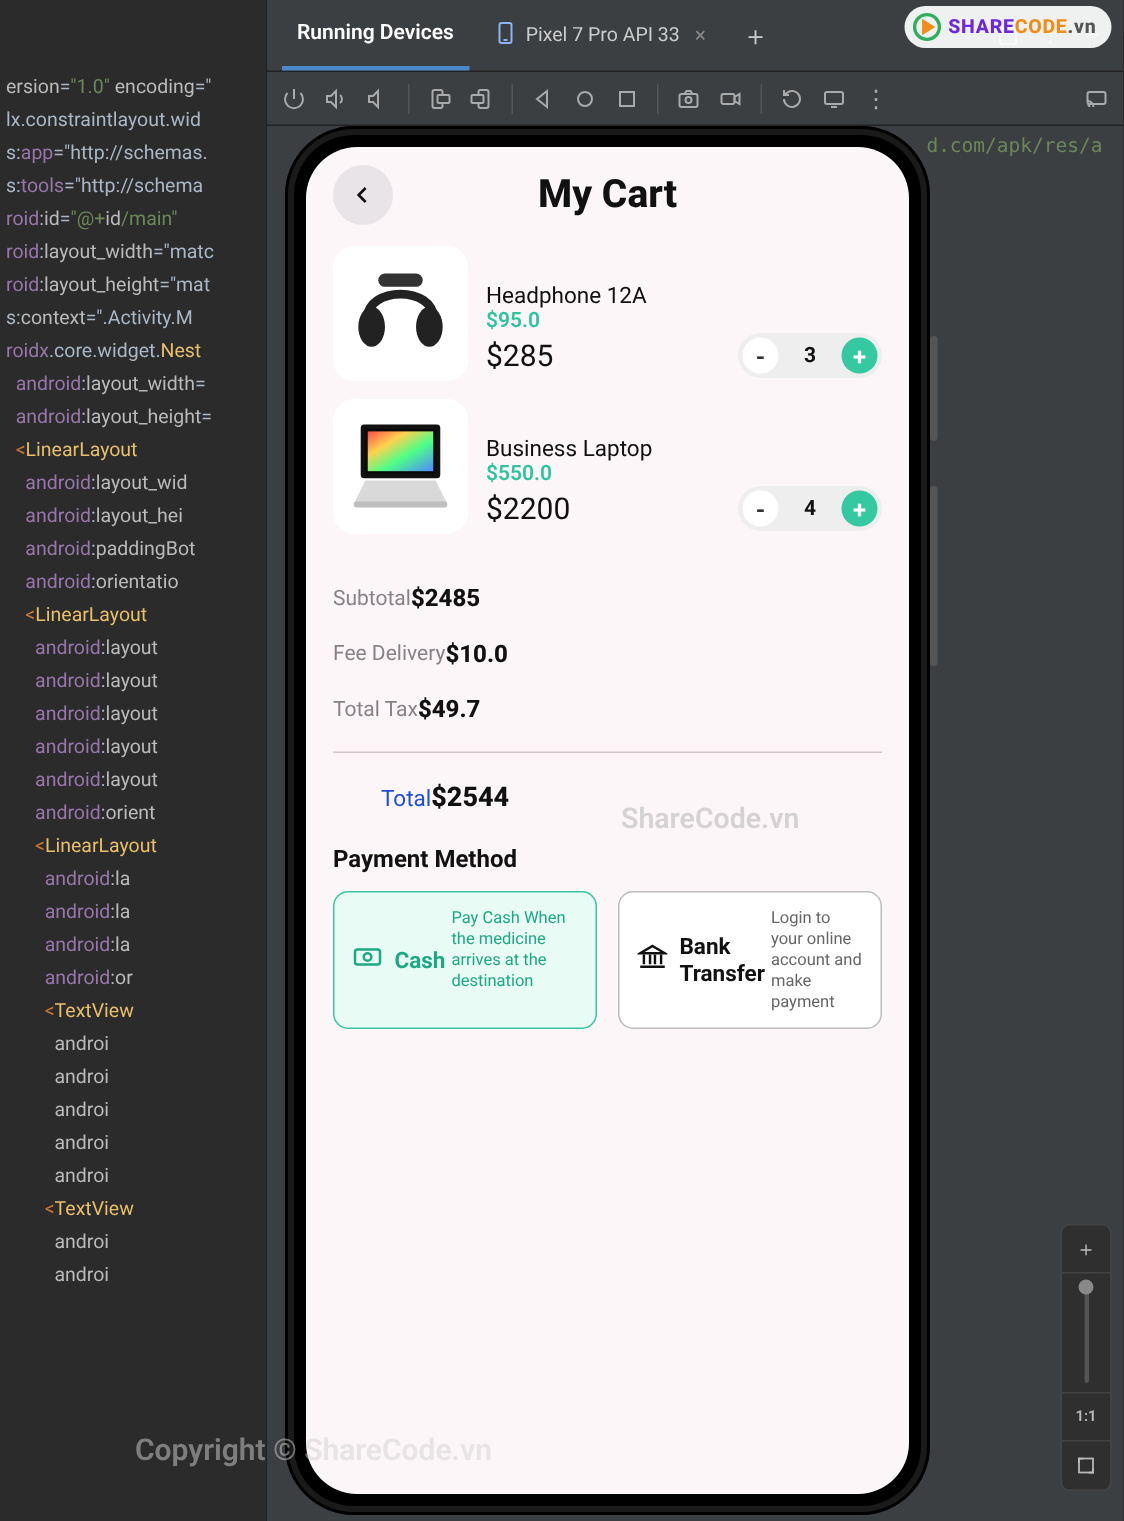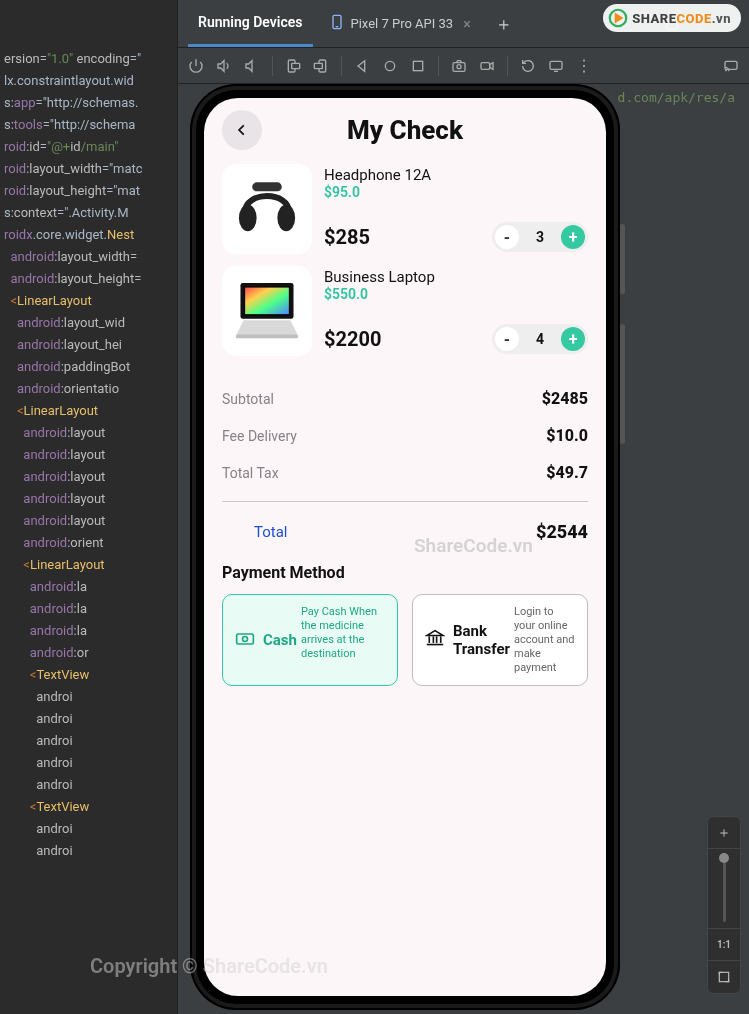--- a/index.html
+++ b/index.html
@@ -44,33 +44,33 @@
   .status-right{ display:flex; align-items:center; gap:4px;}
   .sb-wifi{font-size:14px;}
 
   .app{ flex:1; padding:10px 18px 18px; display:flex; flex-direction:column; gap:12px; overflow:hidden;}
   .header{ display:flex; align-items:center; position:relative; height:44px;}
   .back-btn{ width:40px; height:40px; border-radius:50%; background:#e9e4e7; display:flex; align-items:center; justify-content:center; font-size:18px; color:#222;}
   .header-title{ position:absolute; left:0; right:0; text-align:center; font-size:26px; font-weight:800; color:#111; pointer-events:none;}
 
   .cart-item{ display:flex; gap:12px;}
   .cart-thumb{ width:90px; height:90px; border-radius:14px; background:#fff; display:flex; align-items:center; justify-content:center;}
-  .cart-body{ flex:1; display:flex; flex-direction:column; justify-content:space-between; padding:2px 0;}
+  .cart-body{ flex:1; display:flex; flex-direction:column; justify-content:flex-end; padding:2px 0;}
   .cart-name{ font-size:15px; color:#111;}
   .cart-price-unit{ color:#2fc4a0; font-size:14px; font-weight:600;}
   .cart-bottom{ display:flex; align-items:center; justify-content:space-between;}
-  .cart-line-price{ font-size:20px; font-weight:700; color:#111;}
+  .cart-line-price{ font-size:20px; font-weight:400; color:#111;}
   .qty{ width:96px; height:30px; background:#eee; border-radius:15px; display:flex; align-items:center; justify-content:space-between; padding:3px;}
   .qty-btn{ width:24px; height:24px; border-radius:50%; display:flex; align-items:center; justify-content:center; font-size:16px; font-weight:700;}
   .qty-btn.minus{ background:#fff; color:#333;}
   .qty-btn.plus{ background:#35c9a1; color:#fff;}
   .qty-val{ font-size:14px; font-weight:700; color:#111;}
 
   .divider{ height:1px; background:#cfc6cc; margin:4px 0;}
-  .sum-row{ display:flex; justify-content:space-between; align-items:center; padding:3px 0;}
+  .sum-row{ display:flex; justify-content:flex-start; align-items:center; padding:3px 0;}
   .sum-row .label{ color:#8a8188; font-size:14px;}
   .sum-row .value{ color:#111; font-size:16px; font-weight:800;}
   .sum-row.total .label{ color:#1d4ed8; font-size:15px;margin-left:32px;}
   .sum-row.total .value{ font-size:18px;}
 
   .pm-title{ font-size:16px; font-weight:700; color:#111; margin-top:6px;}
   .pm-row{ display:flex; gap:14px;}
   .pm-card{ flex:1; border-radius:10px; padding:10px 12px; display:flex; flex-direction:row; gap:4px;}
   .pm-card.sel{ background:#e9fbf5; border:1.5px solid #35c9a1;}
   .pm-card.unsel{ background:#fff; border:1.5px solid #bdbdbd;}
@@ -90,21 +90,21 @@
   .dev-ctrl .dc:last-child{border-bottom:none;}
   .dev-ctrl .dc.slider{ height:80px; padding:6px 0;}
   .dev-ctrl .dc.slider .track{ width:3px; height:100%; background:#555; border-radius:2px; position:relative;}
   .dev-ctrl .dc.slider .thumb{ position:absolute; left:50%; top:0; transform:translate(-50%,-2px); width:10px; height:10px; border-radius:50%; background:#888;}
 
   
   .wm{ position:absolute; color:rgba(210,210,210,0.5); font-size:19px; font-weight:600; pointer-events:none; white-space:nowrap;}
   .wm.bottom{ left:90px; bottom:36px; font-size:20px;}
   .logo{ position:absolute; right:8px; top:4px; height:28px; display:flex; align-items:center; gap:3px; background:rgba(255,255,255,0.92); border-radius:14px; padding:2px 10px 2px 4px; pointer-events:none;}
   .logo-text{ font-size:13px; font-weight:800; letter-spacing:0.5px;}
-  .logo-text .g{color:#404040;} .logo-text .o{color:#f08c1a;} .logo-text .r{color:#555;}
+  .logo-text .g{color:#6d28d9;} .logo-text .o{color:#f08c1a;} .logo-text .r{color:#555;}
 
   
   .svg-icon{width:16px;height:16px;}
 </style>
 </head>
 <body>
 
 <div class="editor-tabbar"></div>
 <div class="id-tab">
   <span style="color:#6897bb;">&lt;/&gt;</span>
@@ -234,21 +234,21 @@
       <div class="frame-inner"></div>
       <div class="screen">
 
         <div class="app">
           <div class="header">
             <div class="back-btn">
               <svg width="14" height="14" viewBox="0 0 24 24" fill="none" stroke="#111" stroke-width="3">
                   <polyline points="15,4 7,12 15,20"></polyline>
                 </svg>
             </div>
-            <div class="header-title">My Check</div>
+            <div class="header-title">My Cart</div>
           </div>
 
           <div class="cart-item">
             <div class="cart-thumb">
               <svg width="74" height="74" viewBox="0 0 100 100">
                 <path d="M20 55 C20 25 80 25 80 55" stroke="#222" stroke-width="8" fill="none"></path>
                 <ellipse cx="24" cy="62" rx="12" ry="18" fill="#222"></ellipse>
                 <ellipse cx="76" cy="62" rx="12" ry="18" fill="#222"></ellipse>
                 <rect x="30" y="14" width="40" height="12" rx="6" fill="#333"></rect>
               </svg>

